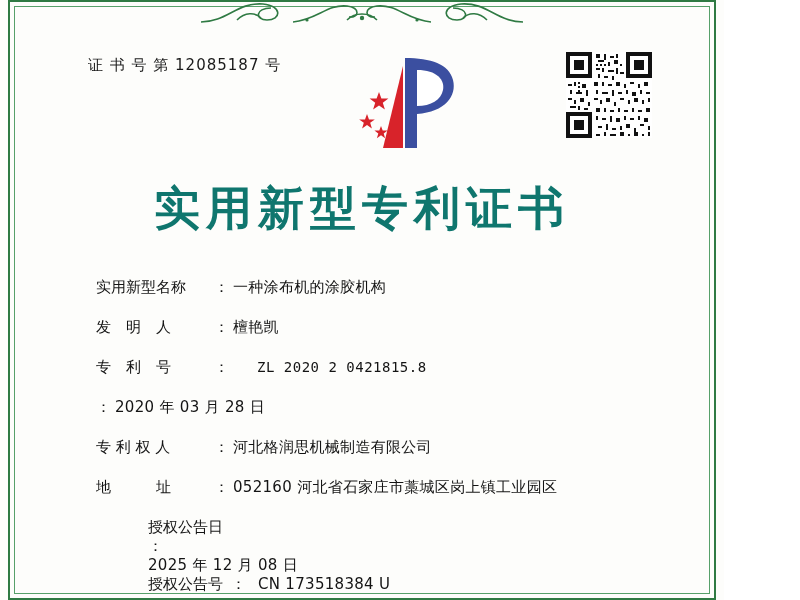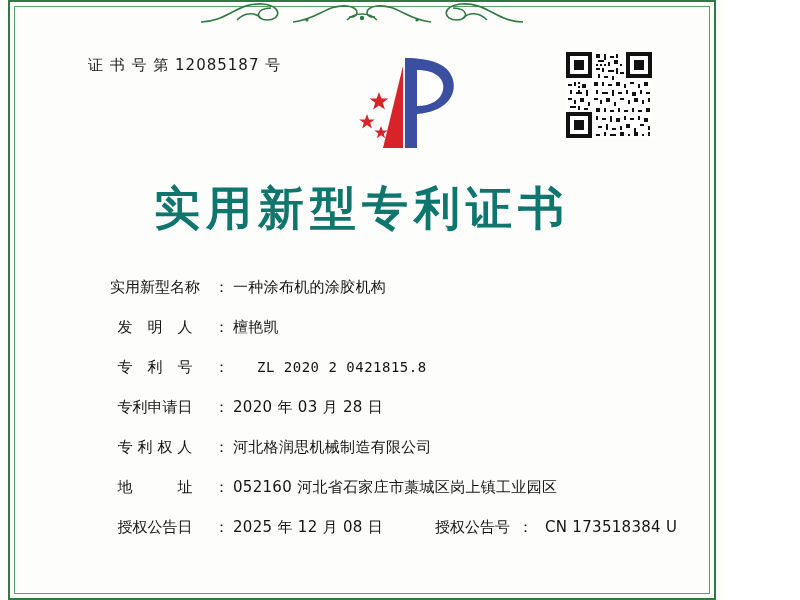--- a/index.html
+++ b/index.html
@@ -94,21 +94,20 @@
     color: #0f766e;
     font-family: "DejaVu Sans", "Liberation Sans", sans-serif;
   }
 
   
   .fields {
     position: absolute;
     left: 96px;
     top: 278px;
     right: 66px;
-    text-align: center;
   }
   .field-row {
     display: flex;
     align-items: baseline;
     margin-bottom: 21px;
     font-size: 15px;
     color: #141414;
     white-space: nowrap;
   }
   .field-label {
@@ -121,20 +120,21 @@
     flex: 0 0 auto;
     padding-right: 4px;
   }
   .field-value {
     flex: 0 1 auto;
     letter-spacing: 0.3px;
   }
 
   .field-row.dual {
     margin-bottom: 0;
+    flex-direction: column;
   }
   .dual-second {
     margin-left: 52px;
     display: flex;
     align-items: baseline;
     white-space: nowrap;
     gap: 8px;
   }
   .dual-second .field-label {
     width: auto;
@@ -322,21 +322,20 @@
       <span class="field-value">檀艳凯</span>
     </div>
 
     <div class="field-row">
       <span class="field-label">专　利　号</span>
       <span class="field-colon">：</span>
       <span class="field-value mono">ZL 2020 2 0421815.8</span>
     </div>
 
     <div class="field-row">
-      <span class="field-label">专利申请日</span>
       <span class="field-colon">：</span>
       <span class="field-value">2020 年 03 月 28 日</span>
     </div>
 
     <div class="field-row">
       <span class="field-label">专 利 权 人</span>
       <span class="field-colon">：</span>
       <span class="field-value">河北格润思机械制造有限公司</span>
     </div>
 

